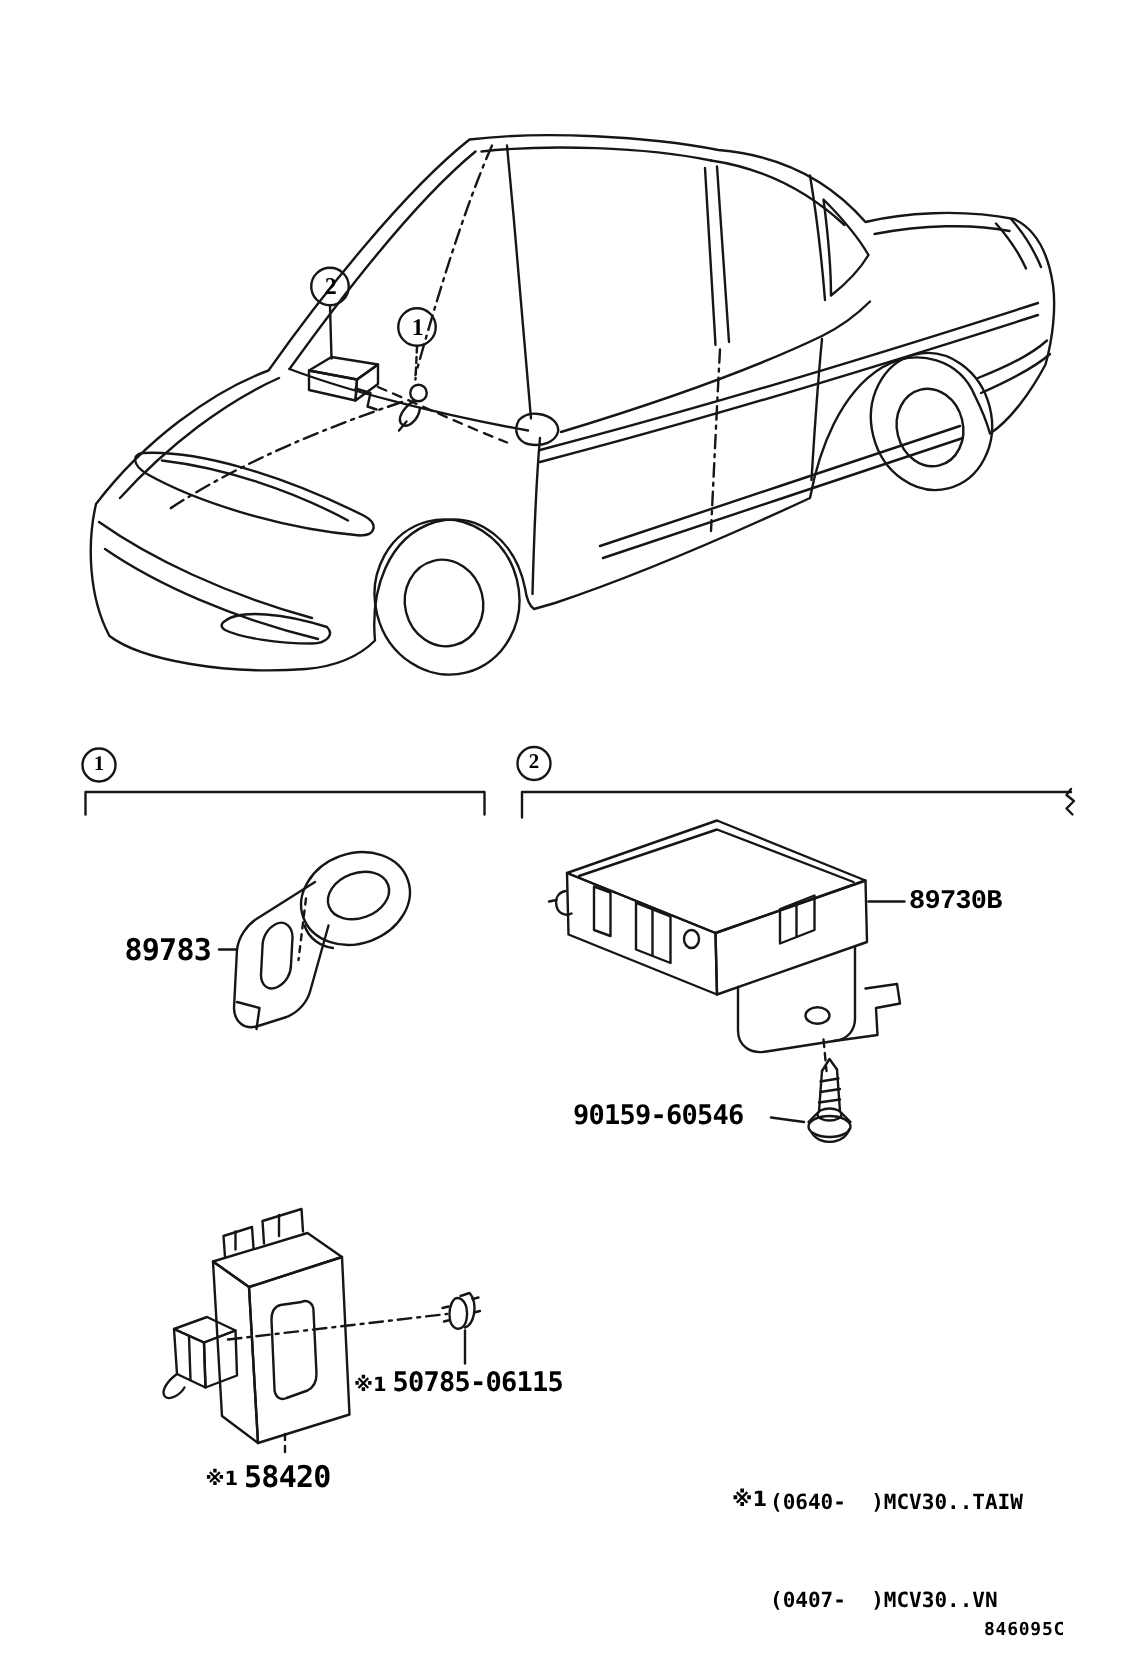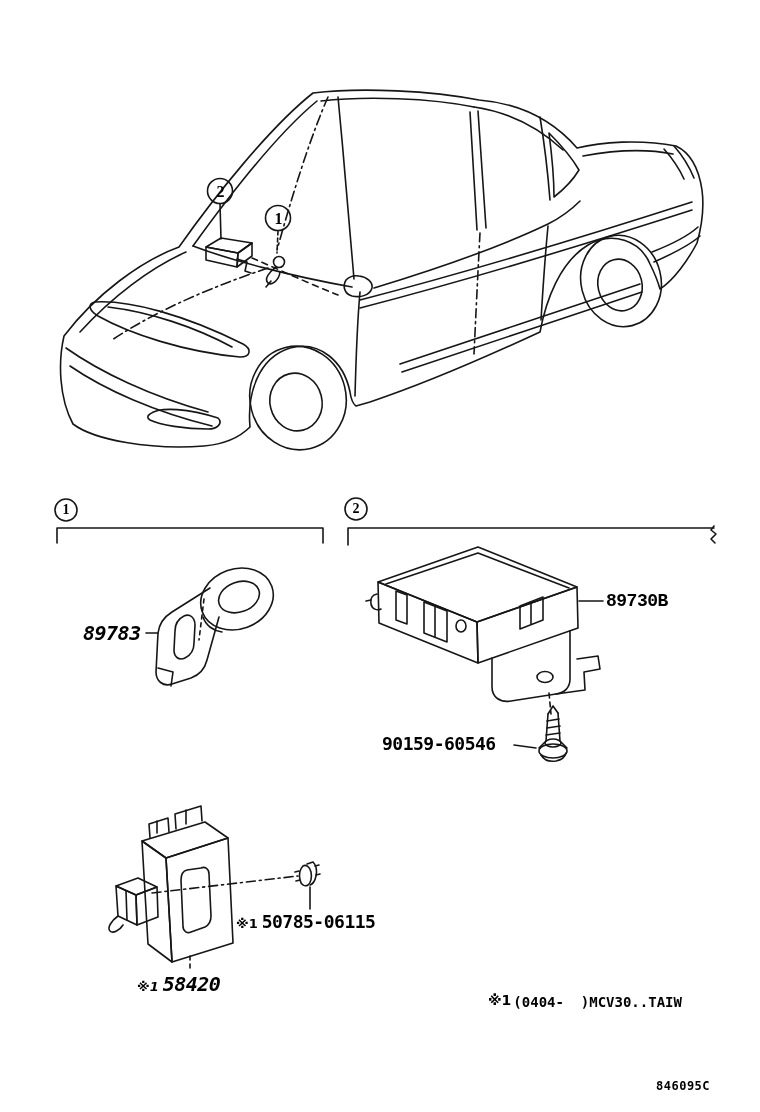--- a/index.html
+++ b/index.html
@@ -1,20 +1,20 @@
 <!DOCTYPE html>
 <html><head>
 <meta charset="utf-8">
 <style>
   html,body{margin:0;padding:0;background:#fff;}
   .page{position:relative;width:760px;height:1112px;background:#ffffff;overflow:hidden;
         font-family:"DejaVu Sans Mono","Liberation Mono",monospace;color:#000;}
   svg{position:absolute;left:0;top:0;}
   .plabel{position:absolute;font-weight:700;white-space:pre;letter-spacing:-0.5px;line-height:1;}
-  .big{font-size:20px;font-style:italic;}
+  .big{font-size:20px;}
   .mid{font-size:18px;}
   .row{display:flex;align-items:flex-end;}
   .marker{font-size:13px;font-weight:700;margin-right:4px;padding-bottom:1px;
           font-family:"DejaVu Sans",sans-serif;letter-spacing:0;}
   .note{position:absolute;font-weight:700;font-size:14px;line-height:21px;white-space:pre;}
   .note-row{display:flex;align-items:flex-end;}
   .note .marker{font-size:14px;padding-bottom:2px;margin-right:2px;}
   .hiddenm{visibility:hidden;}
   .snum{position:absolute;width:22px;text-align:center;font:700 14px "Liberation Serif",serif;line-height:14px;}
   .cnum{position:absolute;width:25px;text-align:center;font:700 16px "Liberation Serif",serif;line-height:16px;}
@@ -213,19 +213,23 @@
 </div>
 
 <div class="plabel big row" style="left:137px;top:974px;">
   <span class="marker">※1</span>
   <span>58420</span>
 </div>
 
 <div class="note" style="left:488px;top:948px;">
   <div class="note-row">
     <span class="marker">※1</span>
-    <span>(0404-  )MCV30..TAIW</span>
+    <span>(0640-  )MCV30..TAIW</span>
   </div>
+  <div class="note-row">
+    <span class="marker hiddenm">※1</span>
+    <span>(0407-  )MCV30..VN</span>
+  </div>
 </div>
 
 <div class="code" style="left:656px;top:1047px;">846095C</div>
 
 </div>
 
 </body></html>

